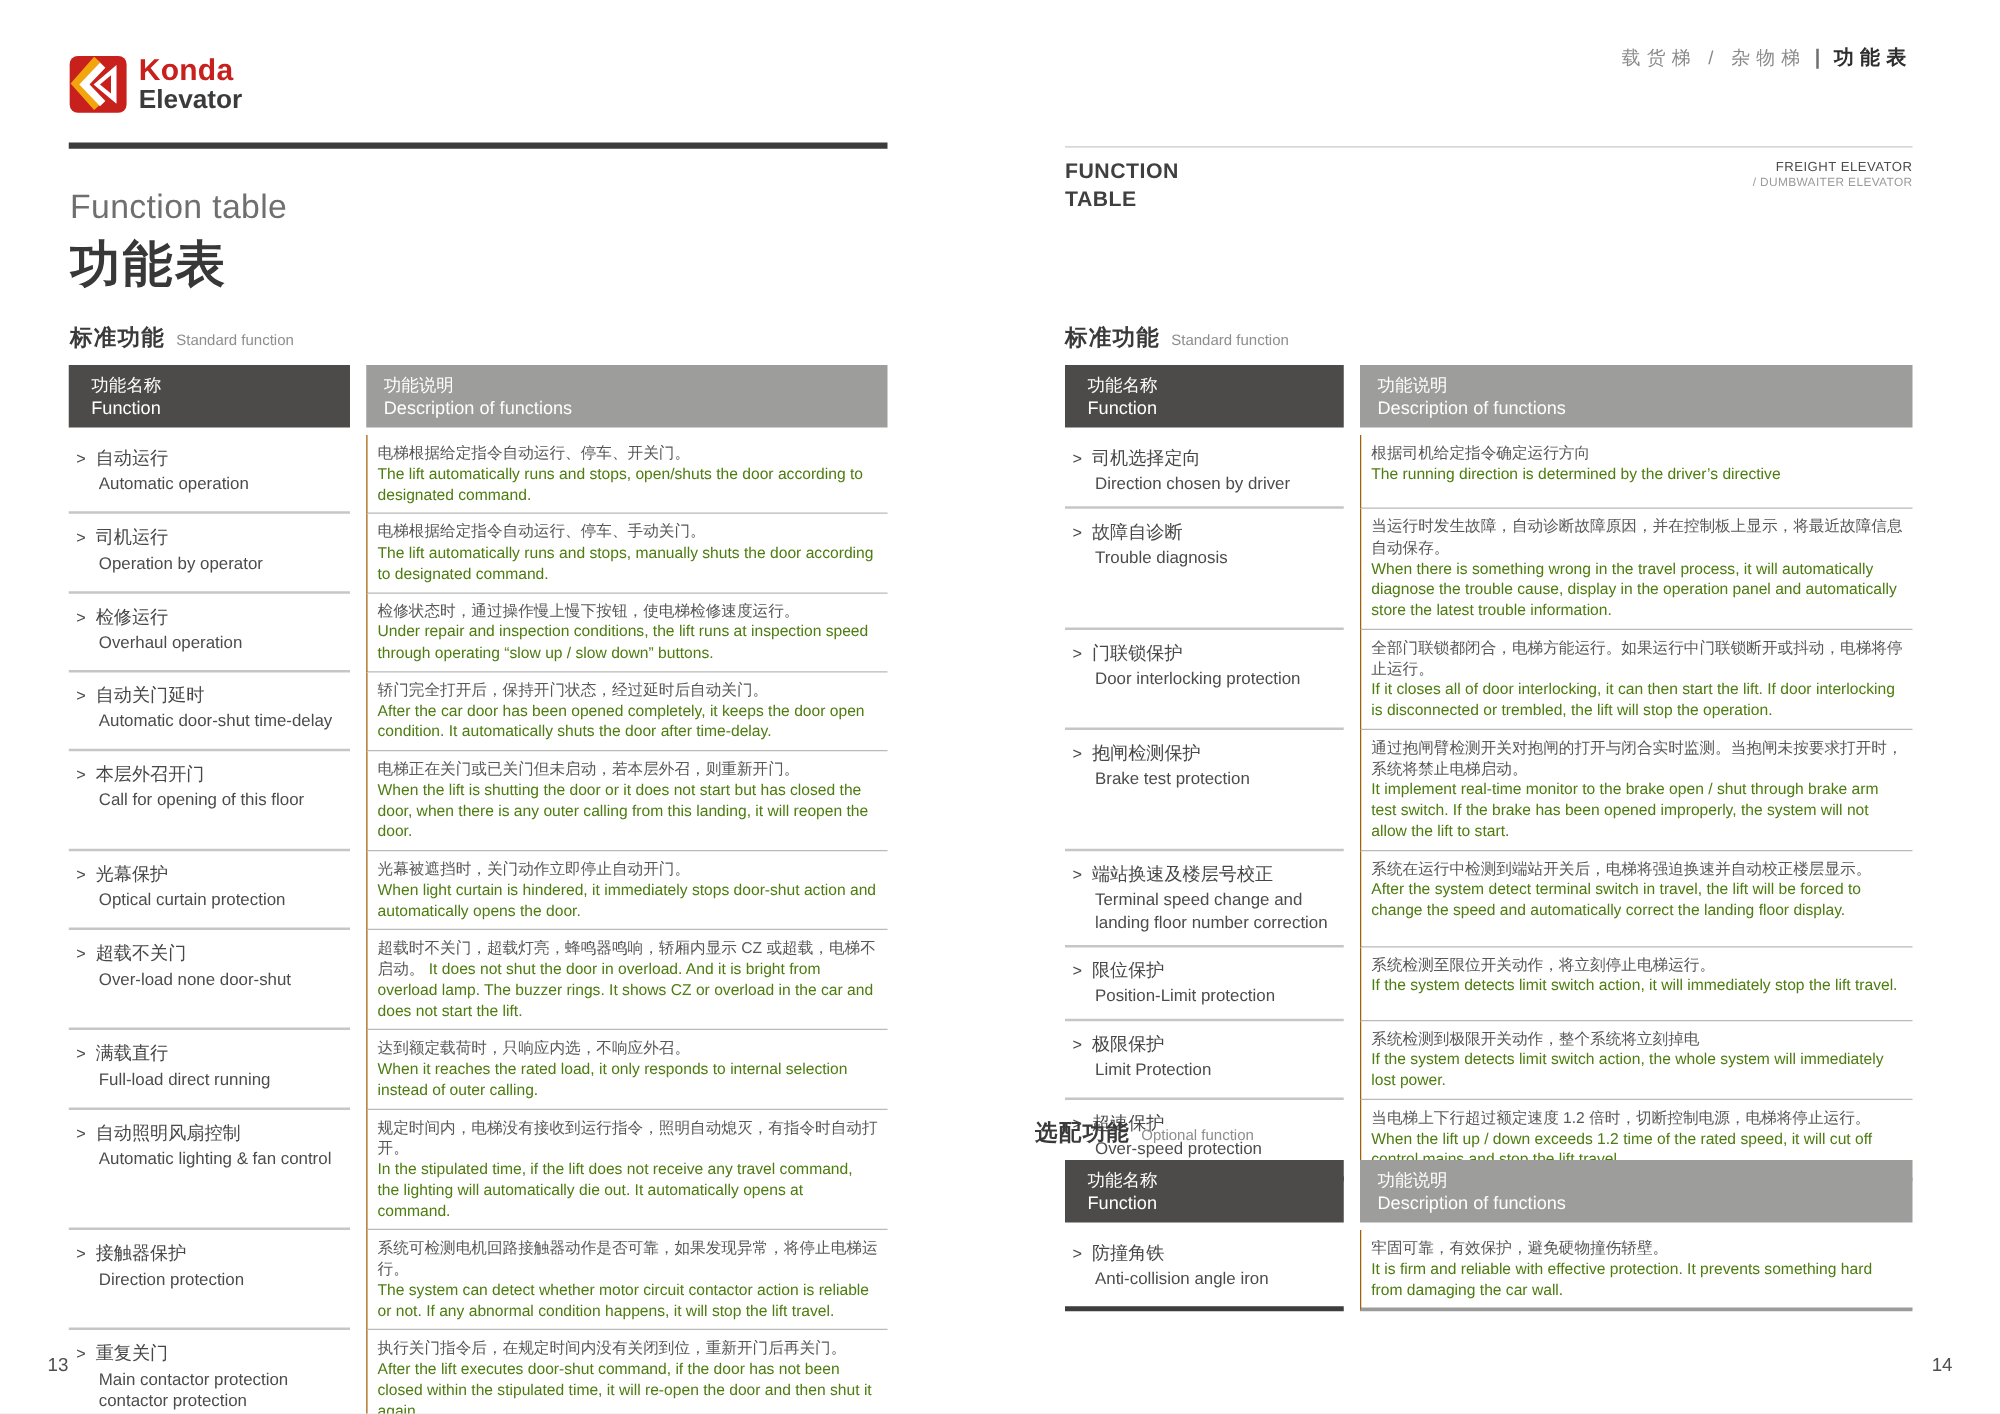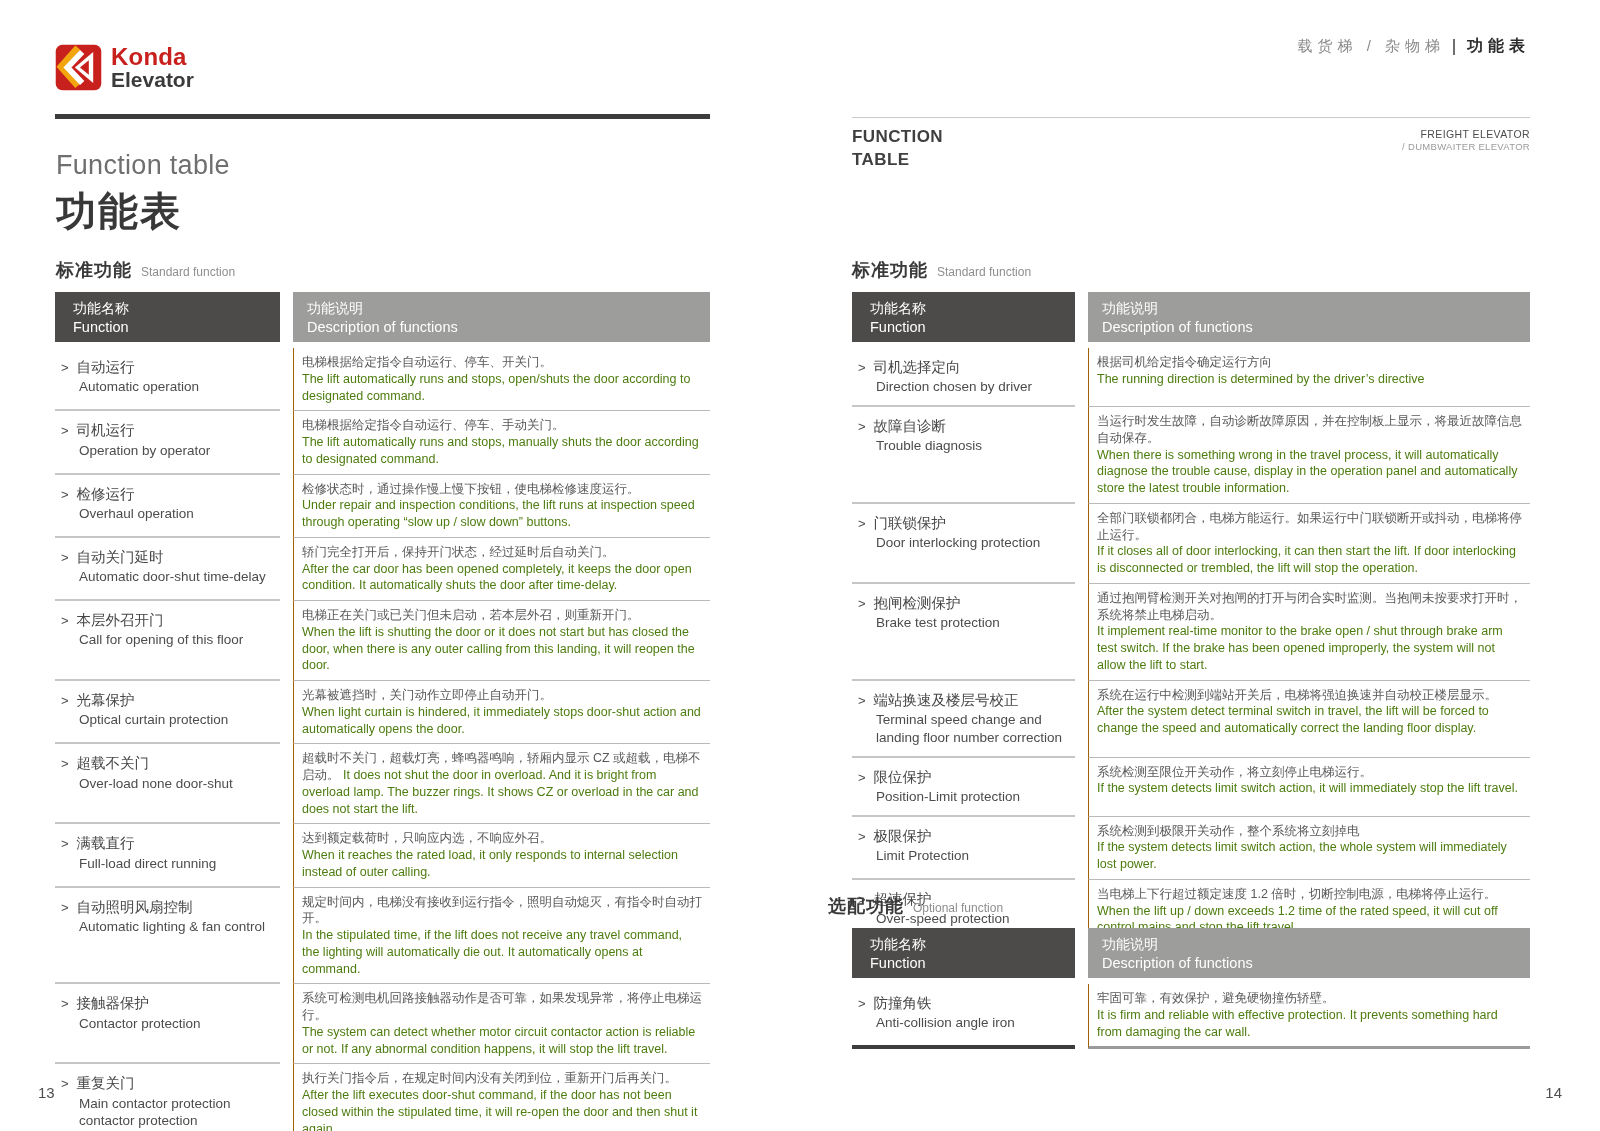--- a/index.html
+++ b/index.html
@@ -189,21 +189,21 @@
           </div>
           <div class="dcell">
             <span class="cn">规定时间内，电梯没有接收到运行指令，照明自动熄灭，有指令时自动打开。</span>
             <span class="en">In the stipulated time, if the lift does not receive any travel command, the lighting will automatically die out. It automatically opens at command.</span>
           </div>
         </div>
 
         <div class="frow">
           <div class="fcell">
             <div class="fname-cn"><span class="chev">&gt;</span><span>接触器保护</span></div>
-            <div class="fname-en">Contactor protection</div>
+            <div class="fname-en">Direction protection</div>
           </div>
           <div class="dcell">
             <span class="cn">系统可检测电机回路接触器动作是否可靠，如果发现异常，将停止电梯运行。</span>
             <span class="en">The system can detect whether motor circuit contactor action is reliable or not. If any abnormal condition happens, it will stop the lift travel.</span>
           </div>
         </div>
 
         <div class="frow">
           <div class="fcell">
             <div class="fname-cn"><span class="chev">&gt;</span><span>重复关门</span></div>

